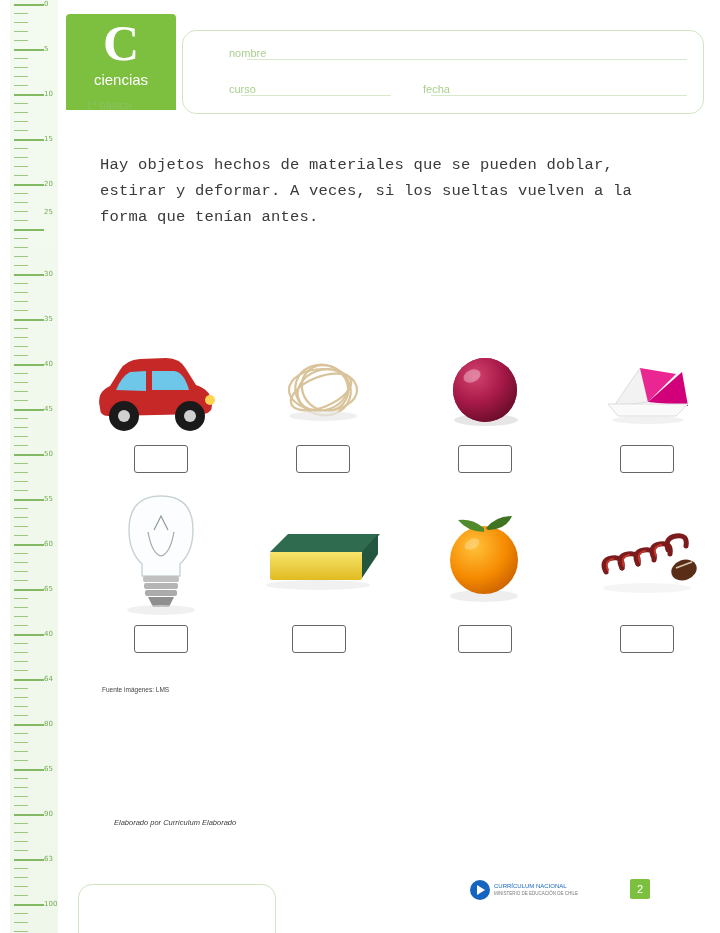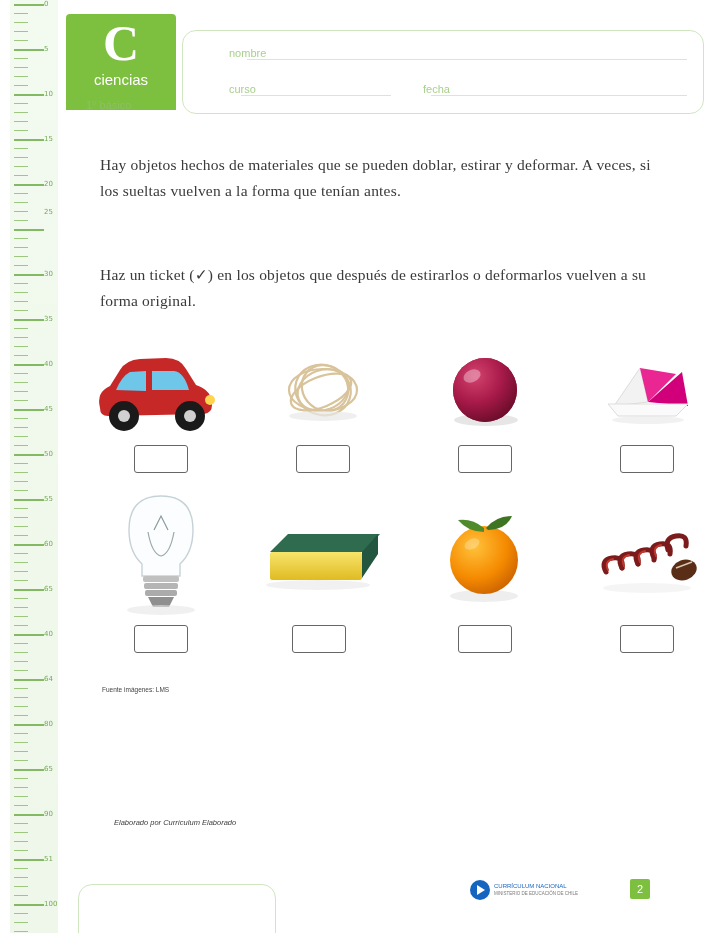--- a/index.html
+++ b/index.html
@@ -114,21 +114,21 @@
   }
   .field-line {
     position: absolute;
     height: 1px;
     background: #d7e9cb;
   }
 
   
   .para {
     position: absolute;
-    font-family: Liberation Serif, serif;
+    font-family: Liberation Mono, monospace;
     color: #3a3a3a;
     font-size: 15.5px;
     line-height: 26px;
     letter-spacing: .2px;
   }
   #para1 { left: 42px; top: 152px; width: 570px; }
   #para2 { left: 42px; top: 262px; width: 580px; }
   .cell {
     position: absolute;
     width: 150px;
@@ -326,21 +326,21 @@
       <div class="tick tickS" style="top:787px"></div>
       <div class="tick tickS" style="top:796px"></div>
       <div class="tick tickS" style="top:805px"></div>
       <div class="tick tickL" style="top:814px"></div>
       <div class="num" style="top:810px">90</div>
       <div class="tick tickS" style="top:823px"></div>
       <div class="tick tickS" style="top:832px"></div>
       <div class="tick tickS" style="top:841px"></div>
       <div class="tick tickS" style="top:850px"></div>
       <div class="tick tickL" style="top:859px"></div>
-      <div class="num" style="top:855px">51</div>
+      <div class="num" style="top:855px">63</div>
       <div class="tick tickS" style="top:868px"></div>
       <div class="tick tickS" style="top:877px"></div>
       <div class="tick tickS" style="top:886px"></div>
       <div class="tick tickS" style="top:895px"></div>
       <div class="tick tickL" style="top:904px"></div>
       <div class="num" style="top:900px">100</div>
       <div class="tick tickS" style="top:913px"></div>
       <div class="tick tickS" style="top:922px"></div>
       <div class="tick tickS" style="top:931px"></div>
     </div>
@@ -358,21 +358,20 @@
       <div class="field-line" style="left:64px; top:28px; width:440px;"></div>
 
       <div class="field-label" style="left:18px; top:52px;">curso</div>
       <div class="field-line" style="left:58px; top:64px; width:150px;"></div>
 
       <div class="field-label" style="left:212px; top:52px;">fecha</div>
       <div class="field-line" style="left:248px; top:64px; width:256px;"></div>
     </div>
 
     <div class="para" id="para1">Hay objetos hechos de materiales que se pueden doblar, estirar y deformar. A veces, si los sueltas vuelven a la forma que tenían antes.</div>
-    <div class="para" id="para2">Haz un ticket (✓) en los objetos que después de estirarlos o deformarlos vuelven a su forma original.</div>
 
     <div class="cell" style="left:28px; top:340px;">
       <div class="pic">
         <svg class="art" viewBox="0 0 150 100">
           <path d="M14 68 q-4 -16 10 -22 l10 -16 q6 -10 20 -11 l26 -1 q14 0 20 11 l10 16 q16 5 16 20 q0 8 -8 9 l-96 2 q-8 0 -8 -8z" fill="#c62828"></path>
           <path d="M30 50 q6 -14 14 -18 l16 -1 l0 20z" fill="#6ec6e8"></path>
           <path d="M66 31 l22 0 q10 1 15 19 l-37 0z" fill="#6ec6e8"></path>
           <rect x="60" y="30" width="4" height="22" fill="#c62828"></rect>
           <circle cx="38" cy="76" r="15" fill="#1a1a1a"></circle>
           <circle cx="38" cy="76" r="6" fill="#d0d0d0"></circle>

